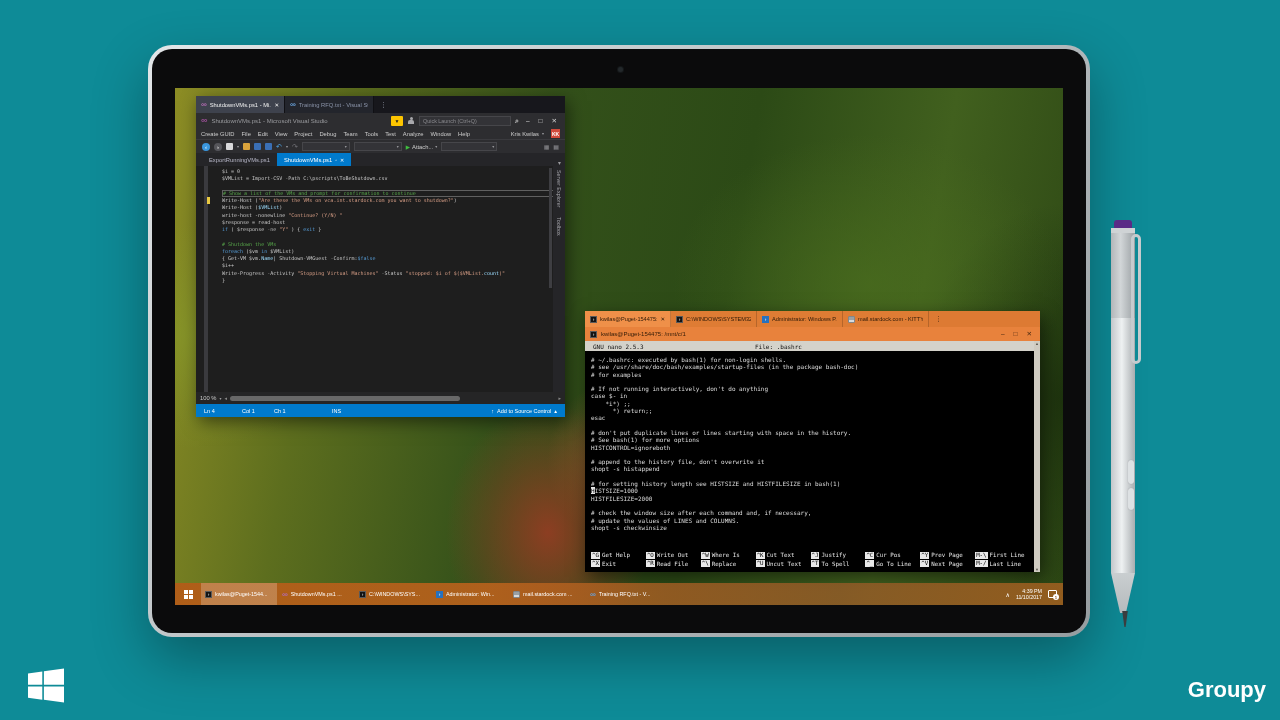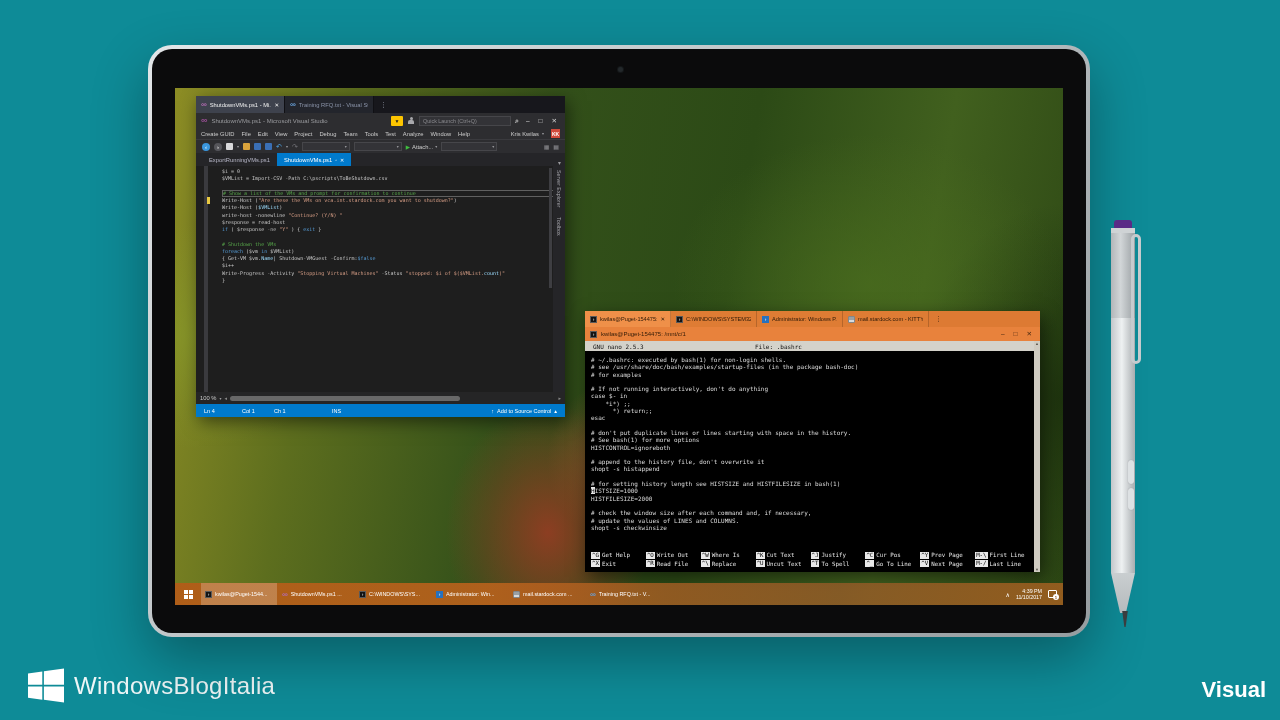--- a/index.html
+++ b/index.html
@@ -161,23 +161,22 @@
 </head>
 <body>
 
 <div class="brand-left">
   <svg viewBox="0 0 34 34">
     <polygon points="0,5.2 13.5,3.3 13.5,15.8 0,15.8" fill="#ffffff"></polygon>
     <polygon points="15,3.1 34,0.5 34,15.8 15,15.8" fill="#ffffff"></polygon>
     <polygon points="0,17.4 13.5,17.4 13.5,29.9 0,28" fill="#ffffff"></polygon>
     <polygon points="15,17.4 34,17.4 34,32.7 15,30.1" fill="#ffffff"></polygon>
   </svg>
-  <span class="brand-text">WindowsBlogItalia</span>
 </div>
-<div class="brand-right">Visual</div>
+<div class="brand-right">Groupy</div>
 
 <div class="tablet">
   <div class="bezel"></div>
   <div class="camera"></div>
   <div class="screen">
     <div class="wallpaper"></div>
 
     <div class="vs-window">
       <div class="group-tabbar vs-tabbar" id="vs-group-tabs">
           <div class="gtab active">

